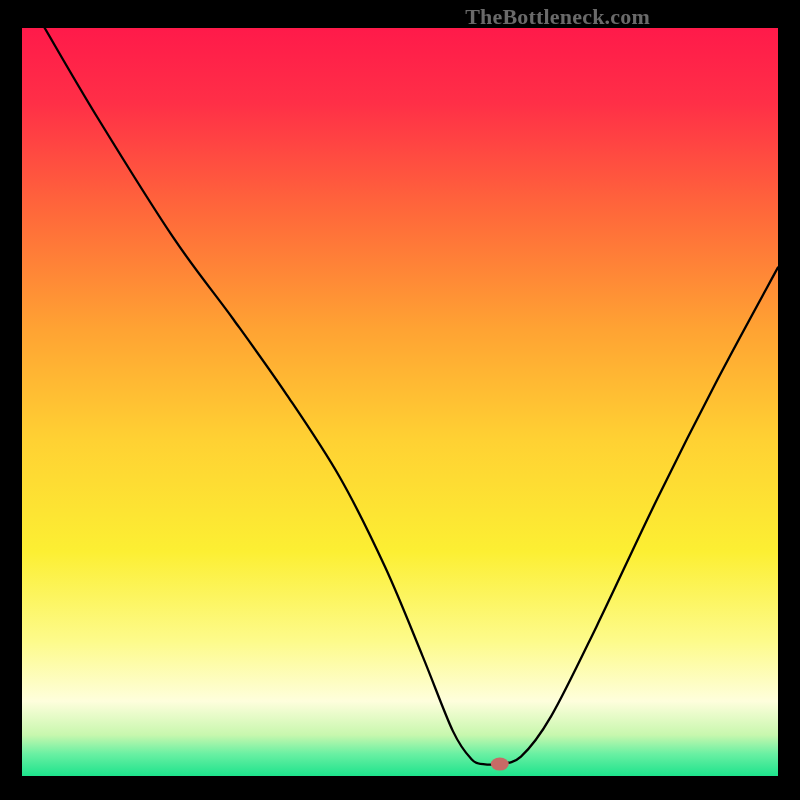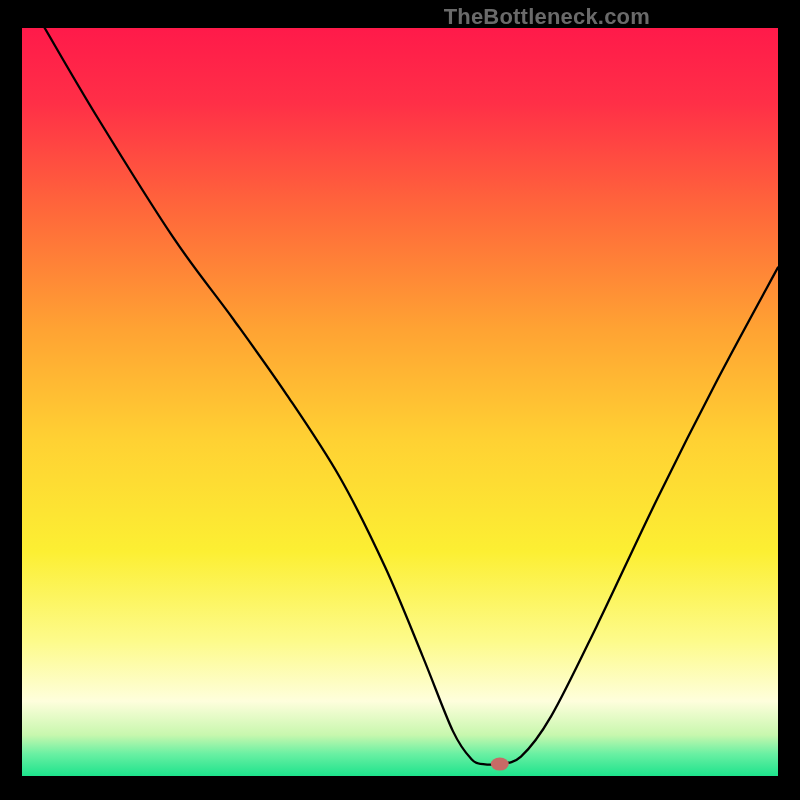--- a/index.html
+++ b/index.html
@@ -9,20 +9,21 @@
     height: 800px;
     background: #000;
     overflow: hidden;
     font-family: Arial, Helvetica, sans-serif;
   }
   .frame {
     position: relative;
     width: 660px;
     height: 800px;
     background: #000;
+    font-family: Liberation Serif, serif;
   }
   .watermark {
     position: absolute;
     top: 4px;
     right: 10px;
     color: #6a6a6a;
     font-size: 22px;
     font-weight: 600;
     letter-spacing: 0.2px;
     user-select: none;

